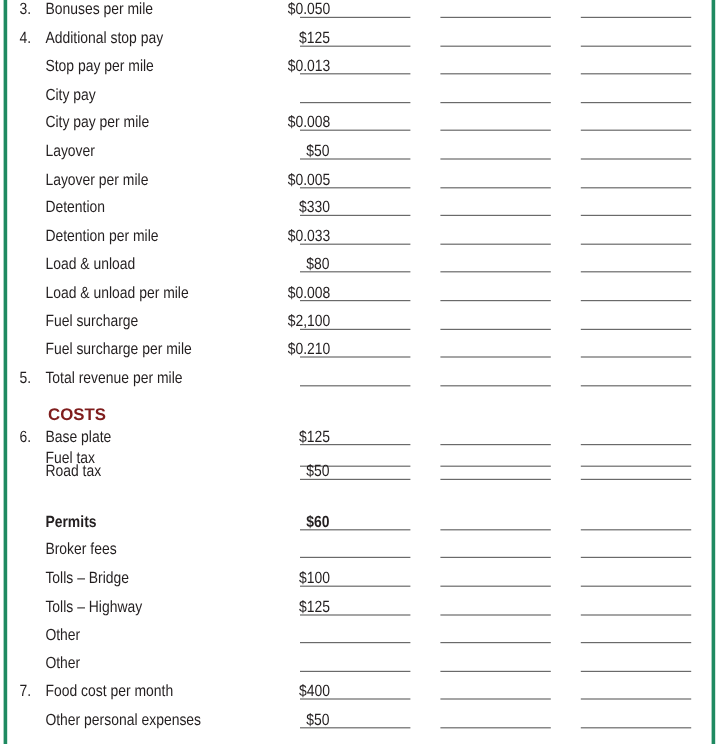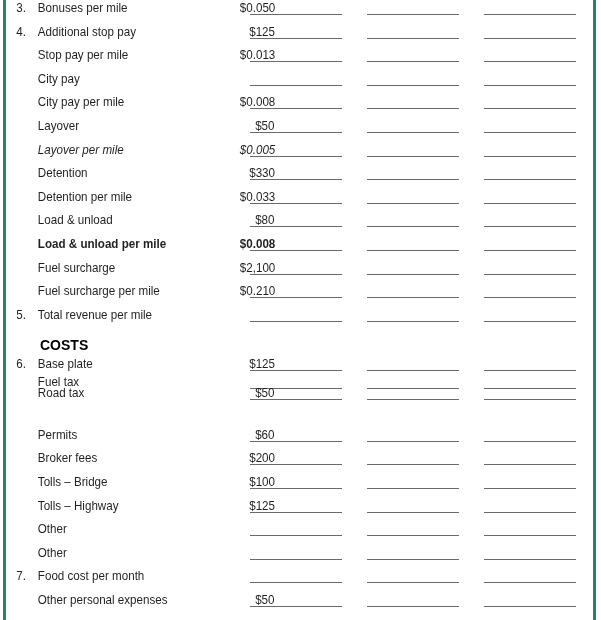--- a/index.html
+++ b/index.html
@@ -8,21 +8,21 @@
   .frame { position:absolute; left:3px; top:-10px; width:587px; height:660px;
            border-left:3px solid #1f8a61; border-right:3px solid #1f8a61; }
   .row { position:absolute; left:0; width:601px; height:24px; font-size:13.5px;
          transform:scaleX(0.86); transform-origin:left center; }
   .num { position:absolute; left:19px; top:0; line-height:24px; }
   .label { position:absolute; left:44px; top:0; line-height:24px; white-space:nowrap; }
   .val { position:absolute; right:0; top:0; line-height:24px; text-align:right; }
   .valwrap { position:absolute; left:160px; width:115px; top:0; height:24px; }
   .blank { position:absolute; height:1px; background:#6a6a6a; top:18px; width:92px; }
   .b1 { left:250px; } .b2 { left:367px; } .b3 { left:484px; }
-  .section { position:absolute; left:40px; font-size:14px; font-weight:bold; color:#000000; }
+  .section { position:absolute; left:40px; font-size:14px; font-weight:bold; color:#7f1d1d; }
   .rowwrap { position:absolute; left:0; width:601px; height:24px; }
 </style>
 </head>
 <body>
 
 <div class="frame"></div>
 
 <div id="rows">
     <div class="rowwrap" style="top: -4px;">
       <div class="row">
@@ -86,21 +86,21 @@
         <span class="num"></span>
         <span class="label">Layover</span>
       </div>
       <div class="valwrap">
         <span class="val" style="font-size:13.5px;display:inline-block;transform:scaleX(0.86);transform-origin:right center;">$50</span>
       </div>
       <div class="blank b1"></div>
       <div class="blank b2"></div>
       <div class="blank b3"></div>
     </div>
-    <div class="rowwrap" style="top: 137.6px; font-style: italic;">
+    <div class="rowwrap" style="top: 137.6px;">
       <div class="row">
         <span class="num"></span>
         <span class="label">Layover per mile</span>
       </div>
       <div class="valwrap">
         <span class="val" style="font-size:13.5px;display:inline-block;transform:scaleX(0.86);transform-origin:right center;">$0.005</span>
       </div>
       <div class="blank b1"></div>
       <div class="blank b2"></div>
       <div class="blank b3"></div>
@@ -134,21 +134,21 @@
         <span class="num"></span>
         <span class="label">Load &amp; unload</span>
       </div>
       <div class="valwrap">
         <span class="val" style="font-size:13.5px;display:inline-block;transform:scaleX(0.86);transform-origin:right center;">$80</span>
       </div>
       <div class="blank b1"></div>
       <div class="blank b2"></div>
       <div class="blank b3"></div>
     </div>
-    <div class="rowwrap" style="top: 232px; font-weight: bold;">
+    <div class="rowwrap" style="top: 232px;">
       <div class="row">
         <span class="num"></span>
         <span class="label">Load &amp; unload per mile</span>
       </div>
       <div class="valwrap">
         <span class="val" style="font-size:13.5px;display:inline-block;transform:scaleX(0.86);transform-origin:right center;">$0.008</span>
       </div>
       <div class="blank b1"></div>
       <div class="blank b2"></div>
       <div class="blank b3"></div>
@@ -213,39 +213,36 @@
         <span class="num"></span>
         <span class="label">Road tax</span>
       </div>
       <div class="valwrap">
         <span class="val" style="font-size:13.5px;display:inline-block;transform:scaleX(0.86);transform-origin:right center;">$50</span>
       </div>
       <div class="blank b1"></div>
       <div class="blank b2"></div>
       <div class="blank b3"></div>
     </div>
-    <div class="rowwrap" style="top: 422.8px;">
+    <div class="rowwrap" style="top: 422.8px; font-weight: bold;">
       <div class="row">
         <span class="num"></span>
         <span class="label">Permits</span>
       </div>
       <div class="valwrap">
         <span class="val" style="font-size:13.5px;display:inline-block;transform:scaleX(0.86);transform-origin:right center;">$60</span>
       </div>
       <div class="blank b1"></div>
       <div class="blank b2"></div>
       <div class="blank b3"></div>
     </div>
     <div class="rowwrap" style="top: 446.4px;">
       <div class="row">
         <span class="num"></span>
         <span class="label">Broker fees</span>
-      </div>
-      <div class="valwrap">
-        <span class="val" style="font-size:13.5px;display:inline-block;transform:scaleX(0.86);transform-origin:right center;">$200</span>
       </div>
       <div class="blank b1"></div>
       <div class="blank b2"></div>
       <div class="blank b3"></div>
     </div>
     <div class="rowwrap" style="top: 470px;">
       <div class="row">
         <span class="num"></span>
         <span class="label">Tolls – Bridge</span>
       </div>
@@ -289,20 +286,23 @@
         <span class="val" style="font-size:13.5px;display:inline-block;transform:scaleX(0.86);transform-origin:right center;"></span>
       </div>
       <div class="blank b1"></div>
       <div class="blank b2"></div>
       <div class="blank b3"></div>
     </div>
     <div class="rowwrap" style="top: 564.4px;">
       <div class="row">
         <span class="num">7.</span>
         <span class="label">Food cost per month</span>
+      </div>
+      <div class="valwrap">
+        <span class="val" style="font-size:13.5px;display:inline-block;transform:scaleX(0.86);transform-origin:right center;">$400</span>
       </div>
       <div class="blank b1"></div>
       <div class="blank b2"></div>
       <div class="blank b3"></div>
     </div>
     <div class="rowwrap" style="top: 588px;">
       <div class="row">
         <span class="num"></span>
         <span class="label">Other personal expenses</span>
       </div>

